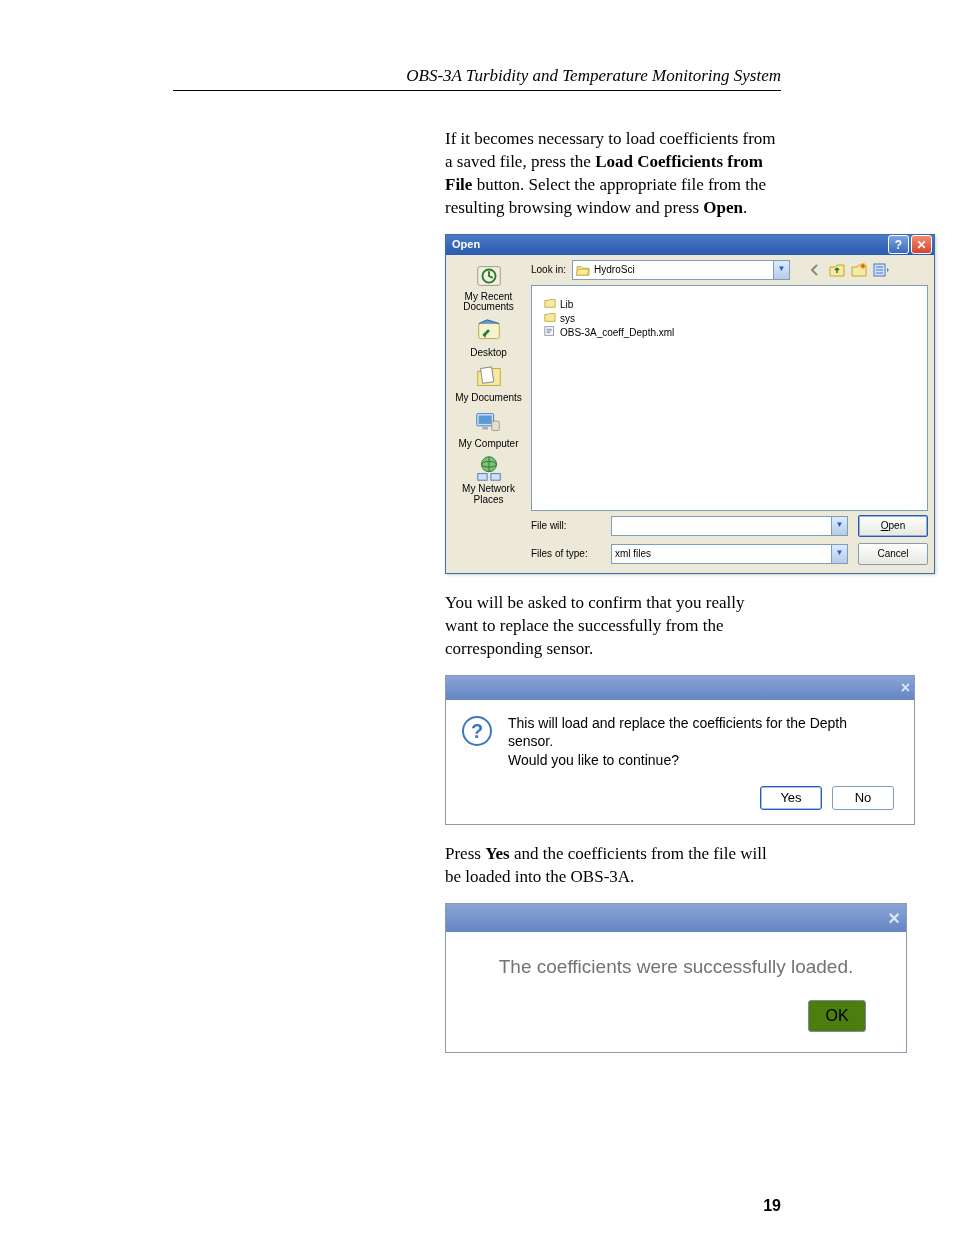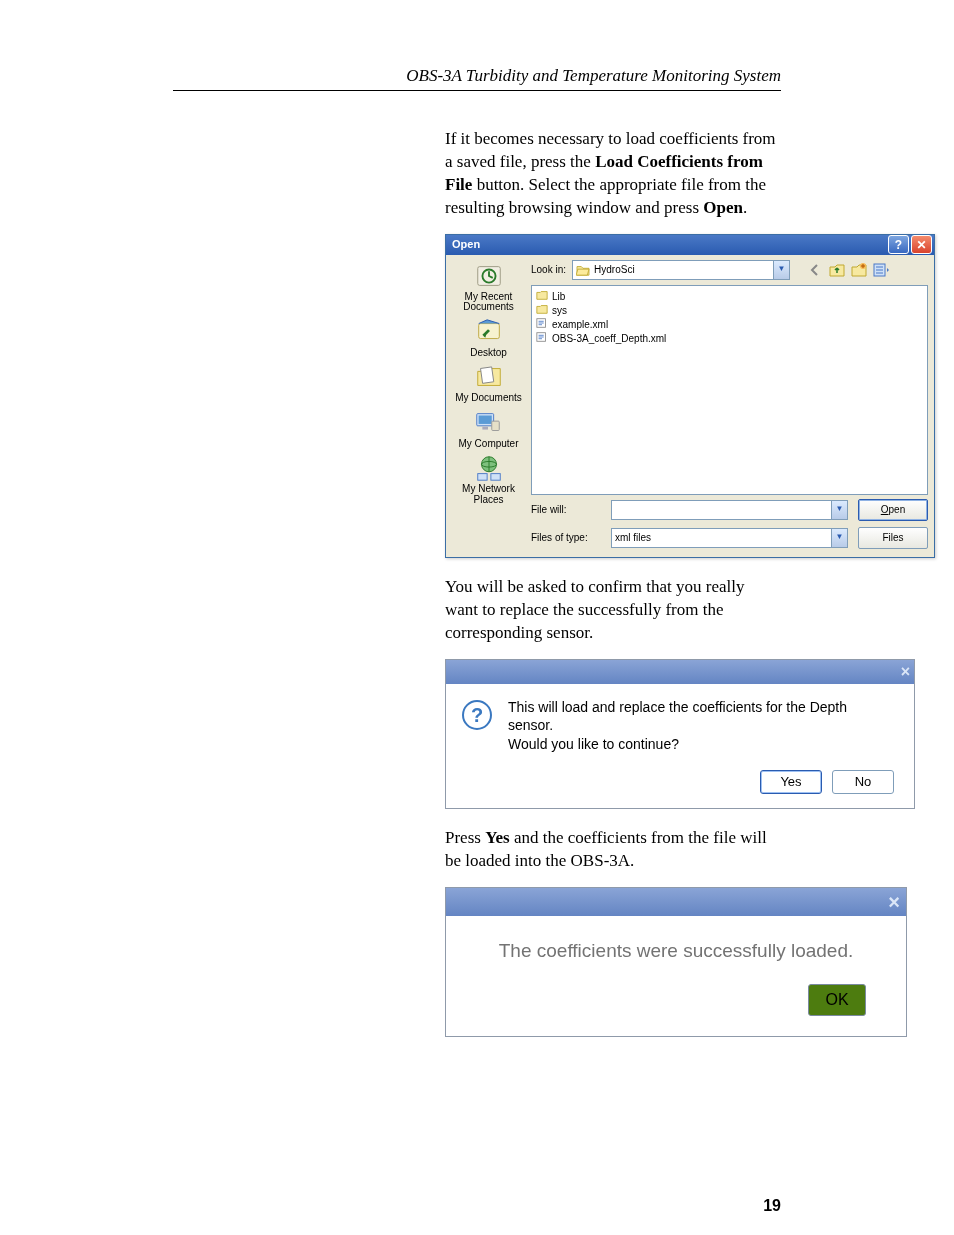--- a/index.html
+++ b/index.html
@@ -23,21 +23,21 @@
   .place svg { width:30px; height:30px; }
 
   .right { flex:1; padding:4px 6px 8px 0; display:flex; flex-direction:column; }
   .lookin-row { display:flex; align-items:center; gap:6px; height:22px; }
   .lbl { white-space:nowrap; }
   .lookin-sel { flex:0 0 210px; height:18px; background:#fff; border:1px solid #7f9db9; display:flex; align-items:center; padding:0 3px; gap:4px; position:relative; }
   .dd-arrow { position:absolute; right:0; top:0; width:15px; height:100%; background:linear-gradient(#dbeafe,#b8cbe8); border-left:1px solid #7f9db9; display:flex; align-items:center; justify-content:center; color:#2a5bb0; font-size:8px; }
   .nav-icons { display:flex; gap:4px; margin-left:10px; }
   .nav-icons svg { width:18px; height:18px; }
 
-  .file-list { flex:1; background:#fff; border:1px solid #7f9db9; margin:4px 0; padding:4px; min-height:200px; }
+  .file-list { flex:1; background:#fff; border:1px solid #7f9db9; margin:4px 0; padding:12px; min-height:200px; }
   .file-item { display:flex; align-items:center; gap:4px; height:14px; }
   .fi-folder svg, .fi-xml svg { width:12px; height:12px; }
 
   .bottom-rows { display:grid; grid-template-columns:70px 1fr 70px; gap:6px 10px; align-items:center; }
   .txt-field { height:18px; background:#fff; border:1px solid #7f9db9; position:relative; padding:0 3px; display:flex; align-items:center; }
   .btn-xp { height:20px; border:1px solid #7f9db9; background:linear-gradient(#fefefe,#e8e8e0); display:flex; align-items:center; justify-content:center; border-radius:2px; }
   .btn-xp.default { border:1px solid #2a5bb0; box-shadow:0 0 0 1px #8fb2e4 inset; }
 
   
   .msg-dlg { width:468px; border:1px solid #8f9aaa; background:#fff; font-family:"Segoe UI", Tahoma, sans-serif; }
@@ -169,46 +169,39 @@
               <span class="fi-folder"><svg viewBox="0 0 14 12">
                     <path d="M1 3h4l1-1h7v9H1z" fill="#f7e9a0" stroke="#c0a830"></path>
                   </svg></span>
               <span>sys</span>
             </div>
             <div class="file-item">
               <span class="fi-xml"><svg viewBox="0 0 14 12">
                     <rect x="1" y="1" width="10" height="10" fill="#fff" stroke="#888"></rect>
                     <path d="M3 4h6M3 6h6M3 8h4" stroke="#4a79c6"></path>
                   </svg></span>
-              <span>example.xml</span>
-            </div>
-            <div class="file-item">
-              <span class="fi-xml"><svg viewBox="0 0 14 12">
-                    <rect x="1" y="1" width="10" height="10" fill="#fff" stroke="#888"></rect>
-                    <path d="M3 4h6M3 6h6M3 8h4" stroke="#4a79c6"></path>
-                  </svg></span>
               <span>OBS-3A_coeff_Depth.xml</span>
             </div>
           </div>
 
           <div class="bottom-rows">
             <span class="lbl">File will:</span>
             <div class="txt-field">
                 <span class="dd-arrow">▼</span>
               </div>
             <div class="btn-xp default">
                 <span><u>O</u><span>pen</span></span>
               </div>
 
             <span class="lbl">Files of type:</span>
             <div class="txt-field">
                 <span>xml files</span>
                 <span class="dd-arrow">▼</span>
               </div>
-            <div class="btn-xp">Files</div>
+            <div class="btn-xp">Cancel</div>
           </div>
         </div>
       </div>
     </div>
 
     <p style="margin-top:18px">You will be asked to confirm that you really want to replace the successfully from the corresponding sensor.</p>
 
     <div class="msg-dlg">
       <div class="msg-title">
         <span class="msg-close">×</span>

